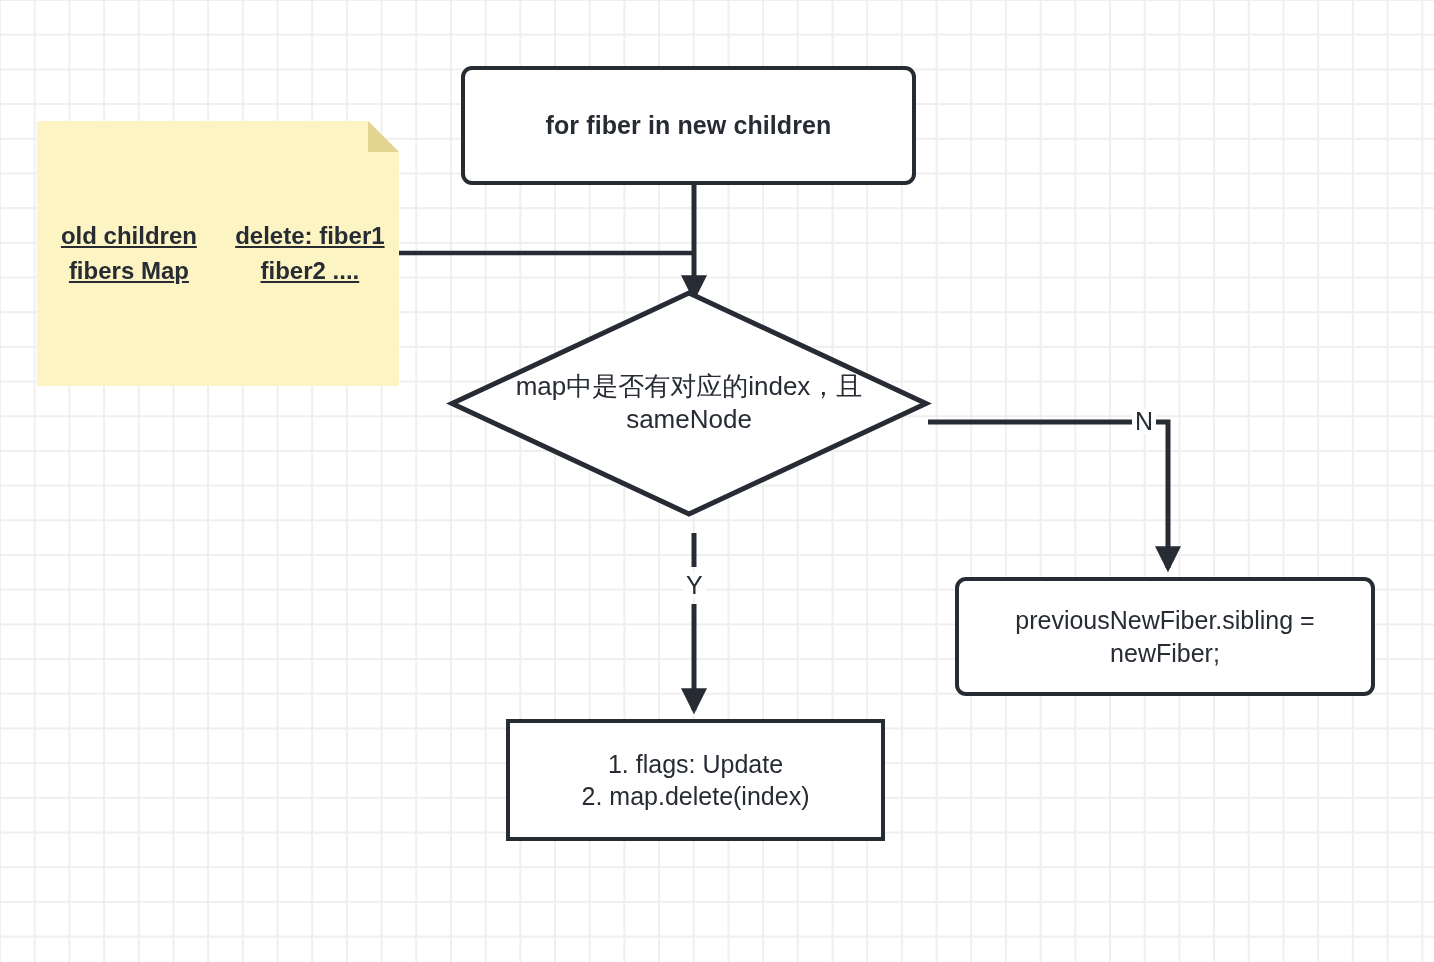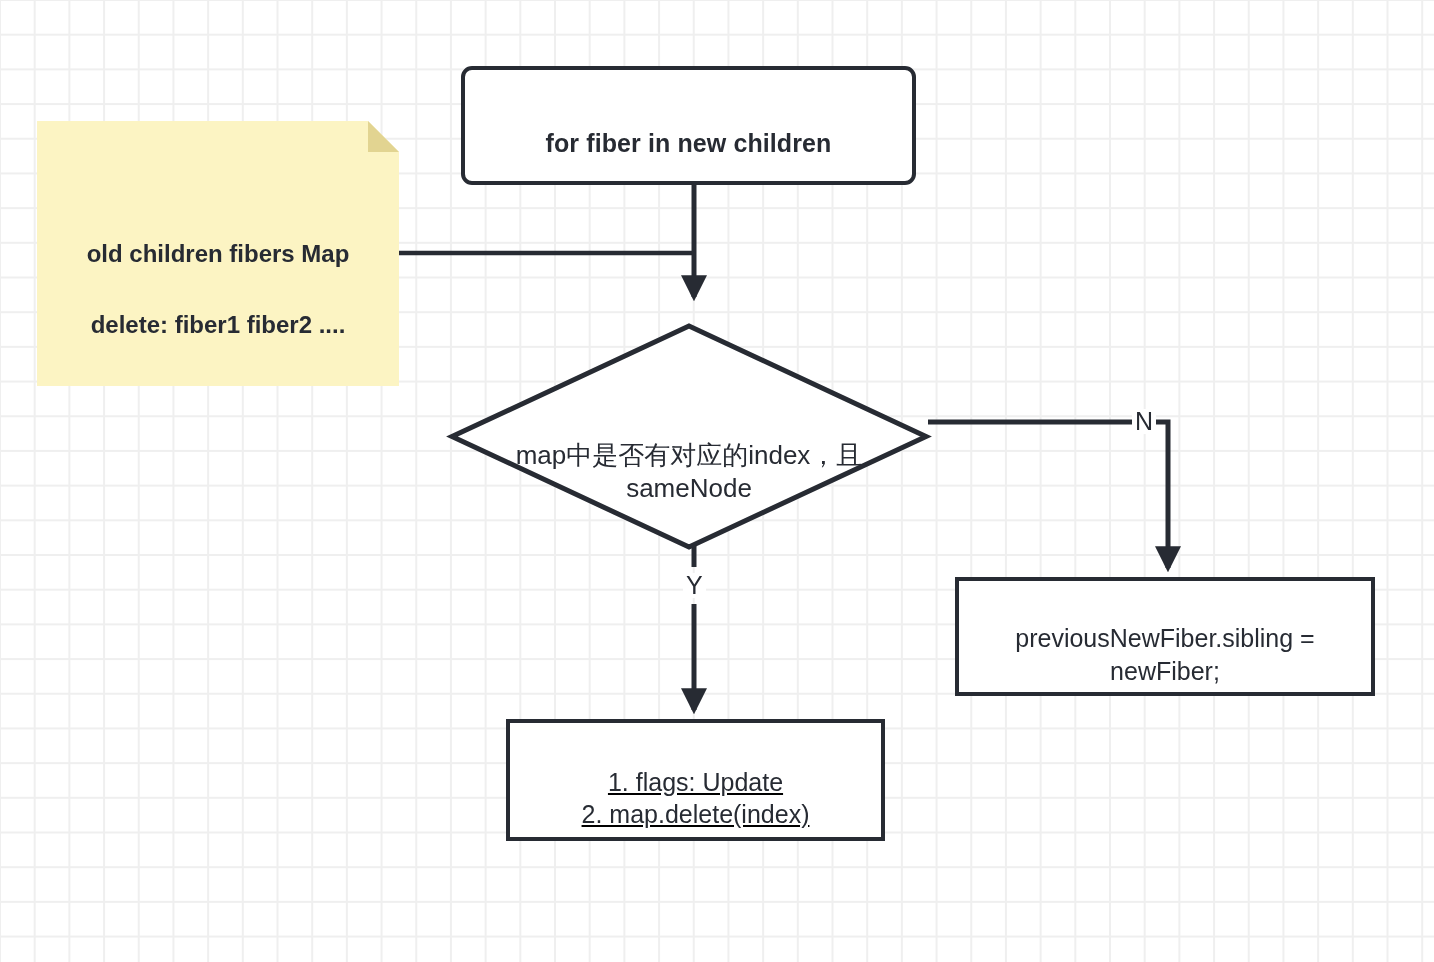--- a/index.html
+++ b/index.html
@@ -28,21 +28,20 @@
     height: 962px;
     pointer-events: none;
   }
 
   
   .node-text {
     white-space: pre-line;
     text-align: center;
     color: #272b33;
     line-height: 1.30;
-    margin-top: 36px;
   }
 
   
   .box {
     position: absolute;
     box-sizing: border-box;
     background: #ffffff;
     border: 4px solid #272b33;
     display: flex;
     align-items: center;
@@ -51,33 +50,33 @@
   .box.rounded { border-radius: 11px; }
 
   #node-for-loop {
     left: 461px; top: 66px; width: 455px; height: 119px;
   }
   #node-for-loop .node-text {
     font-size: 25px; font-weight: 700; letter-spacing: .1px;
   }
 
   #node-flags {
-    left: 506px; top: 719px; width: 379px; height: 122px; text-decoration: underline;
+    left: 506px; top: 719px; width: 379px; height: 122px;
   }
   #node-flags .node-text { font-size: 25px; }
 
   #node-sibling {
-    left: 955px; top: 577px; width: 420px; height: 119px;
+    left: 955px; top: 577px; width: 420px; height: 119px; border-radius: 11px;
   }
   #node-sibling .node-text { font-size: 25px; }
 
   
   #node-decision {
     position: absolute;
-    left: 450px; top: 324px; width: 478px; height: 225px;
+    left: 450px; top: 291px; width: 478px; height: 225px;
   }
   #node-decision svg { position: absolute; left: 0; top: 0; overflow: visible; }
   #node-decision .node-text {
     position: absolute;
     left: -20px; top: 50%;
     width: 518px;
     transform: translateY(-50%);
     font-size: 26px;
   }
 
@@ -95,25 +94,26 @@
   #node-sticky .sticky-fold {
     position: absolute;
     right: 0; top: 0;
     width: 31px; height: 31px;
     background: #e2d491;
     clip-path: polygon(0 0, 100% 100%, 0 100%);
   }
   #node-sticky .node-text {
     position: absolute;
     left: 0; top: 0; width: 100%; height: 100%;
-    display: flex; flex-direction: column;
+    display: flex; 
     align-items: center; justify-content: center;
     font-size: 24px; font-weight: 700;
     color: #272b33;
     line-height: 1.45;
+    text-decoration: underline;
   }
   #node-sticky .sticky-gap { height: 36px; }
 
   
   .edge-label {
     position: absolute;
     color: #272b33;
     font-size: 25px;
     background: #ffffff;
     padding: 0 3px;

